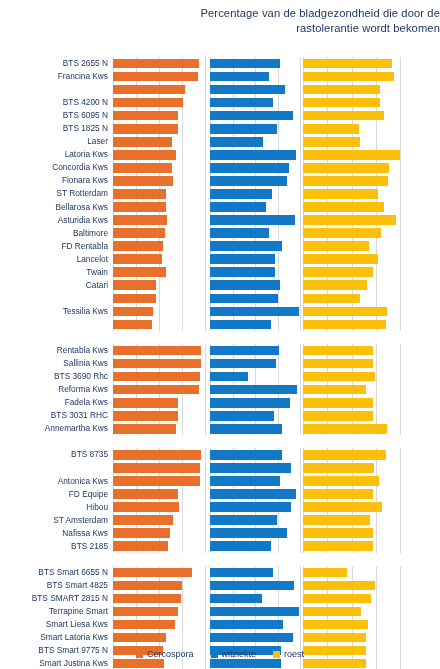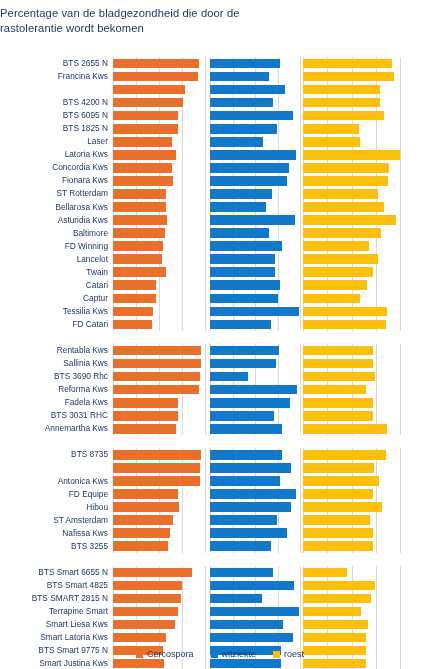--- a/index.html
+++ b/index.html
@@ -11,21 +11,21 @@
     overflow:hidden;
   }
   .chart{
     position:relative;
     width:440px;height:669px;
     box-sizing:border-box;
   }
   
   .titlebox{
     padding-top:6px;
-    text-align:left;
+    text-align:right;
   }
   .title-line{
     font-size:11.2px;
     line-height:15px;
     color:#1F3864;
     letter-spacing:.1px;
   }
   .subtitle{
     font-size:10.2px;
     font-style:italic;
@@ -482,21 +482,21 @@
         <div class="panel p2">
           <div class="grid" style="left: 0px; height: 13.05px;"></div>
           <div class="grid" style="left: 24.25px; height: 13.05px;"></div>
           <div class="grid" style="left: 48.5px; height: 13.05px;"></div>
           <div class="grid" style="left: 72.75px; height: 13.05px;"></div>
           <div class="grid" style="left: 97px; height: 13.05px;"></div>
           <div class="bar c2" title="Baltimore — roest: 80" style="width: 77.6px; background: rgb(252, 192, 10);"></div>
         </div>
       </div>
       <div class="row">
-        <div class="rowlabel">FD Winning</div>
+        <div class="rowlabel">FD Rentabla</div>
         <div class="panel p0">
           <div class="grid" style="left: 0px; height: 13.05px;"></div>
           <div class="grid" style="left: 23px; height: 13.05px;"></div>
           <div class="grid" style="left: 46px; height: 13.05px;"></div>
           <div class="grid" style="left: 69px; height: 13.05px;"></div>
           <div class="grid" style="left: 92px; height: 13.05px;"></div>
           <div class="bar c0" title="FD Winning — Cercospora: 54" style="width: 49.68px; background: rgb(232, 112, 42);"></div>
         </div>
         <div class="panel p1">
           <div class="grid" style="left: 0px; height: 13.05px;"></div>
@@ -590,21 +590,20 @@
         <div class="panel p2">
           <div class="grid" style="left: 0px; height: 13.05px;"></div>
           <div class="grid" style="left: 24.25px; height: 13.05px;"></div>
           <div class="grid" style="left: 48.5px; height: 13.05px;"></div>
           <div class="grid" style="left: 72.75px; height: 13.05px;"></div>
           <div class="grid" style="left: 97px; height: 13.05px;"></div>
           <div class="bar c2" title="Bioko — roest: 66" style="width: 64.02px; background: rgb(252, 192, 10);"></div>
         </div>
       </div>
       <div class="row">
-        <div class="rowlabel">Captur</div>
         <div class="panel p0">
           <div class="grid" style="left: 0px; height: 13.05px;"></div>
           <div class="grid" style="left: 23px; height: 13.05px;"></div>
           <div class="grid" style="left: 46px; height: 13.05px;"></div>
           <div class="grid" style="left: 69px; height: 13.05px;"></div>
           <div class="grid" style="left: 92px; height: 13.05px;"></div>
           <div class="bar c0" title="Captur — Cercospora: 47" style="width: 43.24px; background: rgb(232, 112, 42);"></div>
         </div>
         <div class="panel p1">
           <div class="grid" style="left: 0px; height: 13.05px;"></div>
@@ -644,21 +643,20 @@
         <div class="panel p2">
           <div class="grid" style="left: 0px; height: 13.05px;"></div>
           <div class="grid" style="left: 24.25px; height: 13.05px;"></div>
           <div class="grid" style="left: 48.5px; height: 13.05px;"></div>
           <div class="grid" style="left: 72.75px; height: 13.05px;"></div>
           <div class="grid" style="left: 97px; height: 13.05px;"></div>
           <div class="bar c2" title="Tessilia Kws — roest: 87" style="width: 84.39px; background: rgb(252, 192, 10);"></div>
         </div>
       </div>
       <div class="row">
-        <div class="rowlabel">FD Catari</div>
         <div class="panel p0">
           <div class="grid" style="left: 0px; height: 13.05px;"></div>
           <div class="grid" style="left: 23px; height: 13.05px;"></div>
           <div class="grid" style="left: 46px; height: 13.05px;"></div>
           <div class="grid" style="left: 69px; height: 13.05px;"></div>
           <div class="grid" style="left: 92px; height: 13.05px;"></div>
           <div class="bar c0" title="FD Catari — Cercospora: 42" style="width: 38.64px; background: rgb(232, 112, 42);"></div>
         </div>
         <div class="panel p1">
           <div class="grid" style="left: 0px; height: 13.05px;"></div>
@@ -1050,21 +1048,21 @@
         <div class="panel p2">
           <div class="grid" style="left: 0px; height: 13.05px;"></div>
           <div class="grid" style="left: 24.25px; height: 13.05px;"></div>
           <div class="grid" style="left: 48.5px; height: 13.05px;"></div>
           <div class="grid" style="left: 72.75px; height: 13.05px;"></div>
           <div class="grid" style="left: 97px; height: 13.05px;"></div>
           <div class="bar c2" title="Nafissa Kws — roest: 72" style="width: 69.84px; background: rgb(252, 192, 10);"></div>
         </div>
       </div>
       <div class="row">
-        <div class="rowlabel">BTS 3255</div>
+        <div class="rowlabel">BTS 2185</div>
         <div class="panel p0">
           <div class="grid" style="left: 0px; height: 13.05px;"></div>
           <div class="grid" style="left: 23px; height: 13.05px;"></div>
           <div class="grid" style="left: 46px; height: 13.05px;"></div>
           <div class="grid" style="left: 69px; height: 13.05px;"></div>
           <div class="grid" style="left: 92px; height: 13.05px;"></div>
           <div class="bar c0" title="BTS 2185 — Cercospora: 60" style="width: 55.2px; background: rgb(232, 112, 42);"></div>
         </div>
         <div class="panel p1">
           <div class="grid" style="left: 0px; height: 13.05px;"></div>

